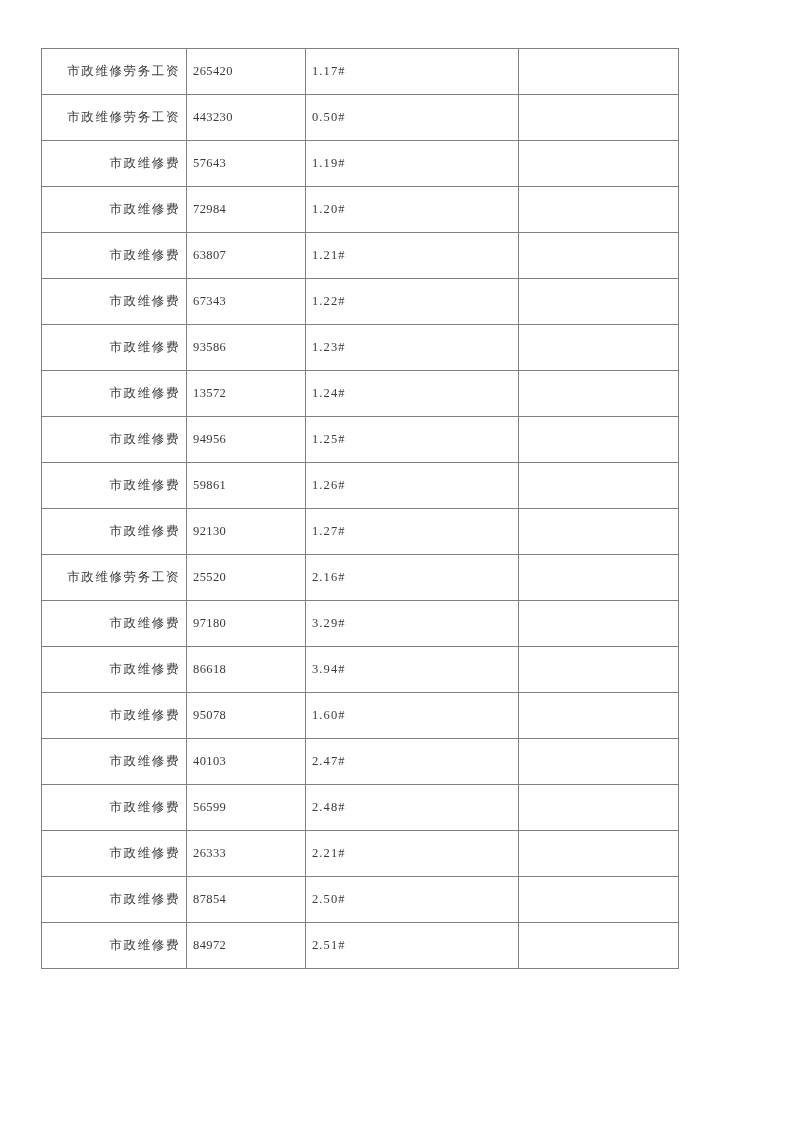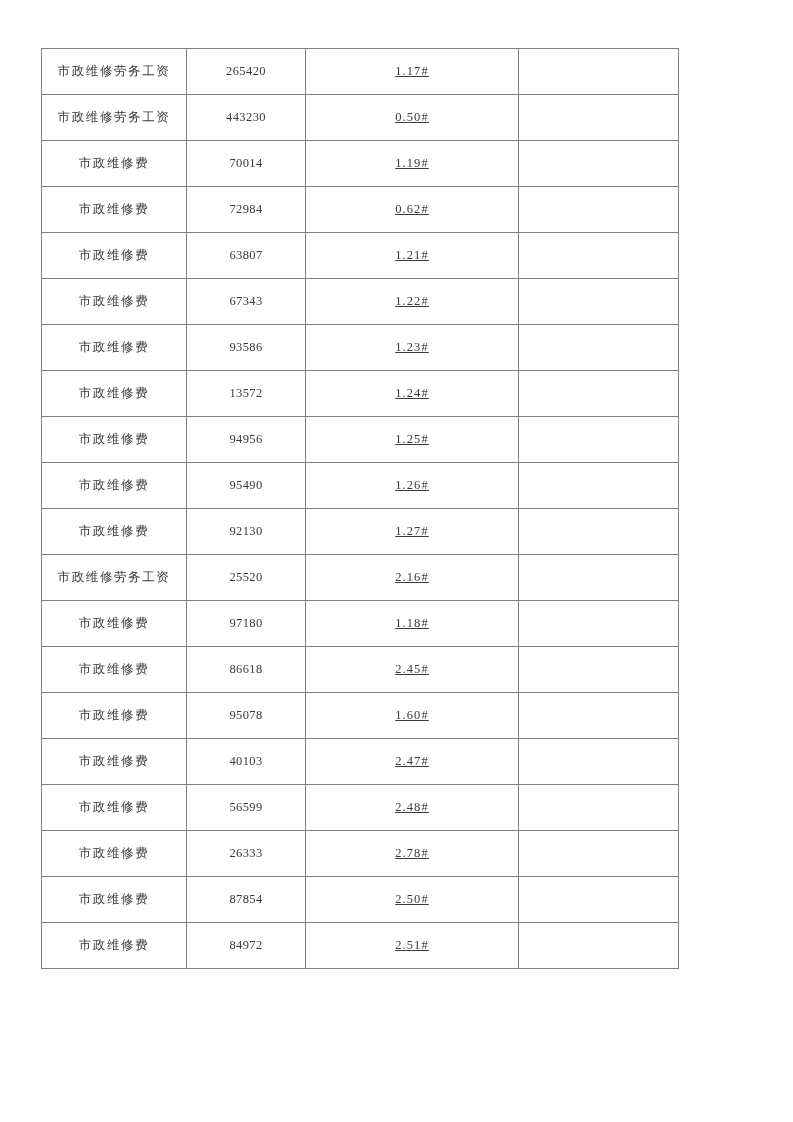--- a/index.html
+++ b/index.html
@@ -36,37 +36,35 @@
     vertical-align: middle;
     overflow: hidden;
     white-space: nowrap;
   }
   col.c-item    { width: 145px; }
   col.c-amount  { width: 119px; }
   col.c-code    { width: 213px; }
   col.c-blank   { width: 160px; }
 
   td.cell-item {
-    text-align: center;
+    text-align: right;
     padding-left: 9px;
     letter-spacing: 1.6px;
     font-family: "DejaVu Sans", "Liberation Sans", sans-serif;
     font-size: 11px;
     color: #4a4a4a;
   }
   td.cell-amount {
-    text-align: center;
     letter-spacing: 0.4px;
     font-size: 12.5px;
   }
   td.cell-code {
-    text-align: center;
+    text-align: left;
     letter-spacing: 1.1px;
     font-size: 12.5px;
-    text-decoration: underline;
   }
   td.cell-blank {
     text-align: center;
   }
 </style>
 </head>
 <body>
 
 <div class="page">
   <div class="table-wrap">
@@ -85,28 +83,28 @@
             <td class="cell-blank"></td>
           </tr>
           <tr>
             <td class="cell-item">市政维修劳务工资</td>
             <td class="cell-amount">443230</td>
             <td class="cell-code">0.50#</td>
             <td class="cell-blank"></td>
           </tr>
           <tr>
             <td class="cell-item">市政维修费</td>
-            <td class="cell-amount">70014</td>
+            <td class="cell-amount">57643</td>
             <td class="cell-code">1.19#</td>
             <td class="cell-blank"></td>
           </tr>
           <tr>
             <td class="cell-item">市政维修费</td>
             <td class="cell-amount">72984</td>
-            <td class="cell-code">0.62#</td>
+            <td class="cell-code">1.20#</td>
             <td class="cell-blank"></td>
           </tr>
           <tr>
             <td class="cell-item">市政维修费</td>
             <td class="cell-amount">63807</td>
             <td class="cell-code">1.21#</td>
             <td class="cell-blank"></td>
           </tr>
           <tr>
             <td class="cell-item">市政维修费</td>
@@ -127,46 +125,46 @@
             <td class="cell-blank"></td>
           </tr>
           <tr>
             <td class="cell-item">市政维修费</td>
             <td class="cell-amount">94956</td>
             <td class="cell-code">1.25#</td>
             <td class="cell-blank"></td>
           </tr>
           <tr>
             <td class="cell-item">市政维修费</td>
-            <td class="cell-amount">95490</td>
+            <td class="cell-amount">59861</td>
             <td class="cell-code">1.26#</td>
             <td class="cell-blank"></td>
           </tr>
           <tr>
             <td class="cell-item">市政维修费</td>
             <td class="cell-amount">92130</td>
             <td class="cell-code">1.27#</td>
             <td class="cell-blank"></td>
           </tr>
           <tr>
             <td class="cell-item">市政维修劳务工资</td>
             <td class="cell-amount">25520</td>
             <td class="cell-code">2.16#</td>
             <td class="cell-blank"></td>
           </tr>
           <tr>
             <td class="cell-item">市政维修费</td>
             <td class="cell-amount">97180</td>
-            <td class="cell-code">1.18#</td>
+            <td class="cell-code">3.29#</td>
             <td class="cell-blank"></td>
           </tr>
           <tr>
             <td class="cell-item">市政维修费</td>
             <td class="cell-amount">86618</td>
-            <td class="cell-code">2.45#</td>
+            <td class="cell-code">3.94#</td>
             <td class="cell-blank"></td>
           </tr>
           <tr>
             <td class="cell-item">市政维修费</td>
             <td class="cell-amount">95078</td>
             <td class="cell-code">1.60#</td>
             <td class="cell-blank"></td>
           </tr>
           <tr>
             <td class="cell-item">市政维修费</td>
@@ -176,21 +174,21 @@
           </tr>
           <tr>
             <td class="cell-item">市政维修费</td>
             <td class="cell-amount">56599</td>
             <td class="cell-code">2.48#</td>
             <td class="cell-blank"></td>
           </tr>
           <tr>
             <td class="cell-item">市政维修费</td>
             <td class="cell-amount">26333</td>
-            <td class="cell-code">2.78#</td>
+            <td class="cell-code">2.21#</td>
             <td class="cell-blank"></td>
           </tr>
           <tr>
             <td class="cell-item">市政维修费</td>
             <td class="cell-amount">87854</td>
             <td class="cell-code">2.50#</td>
             <td class="cell-blank"></td>
           </tr>
           <tr>
             <td class="cell-item">市政维修费</td>

